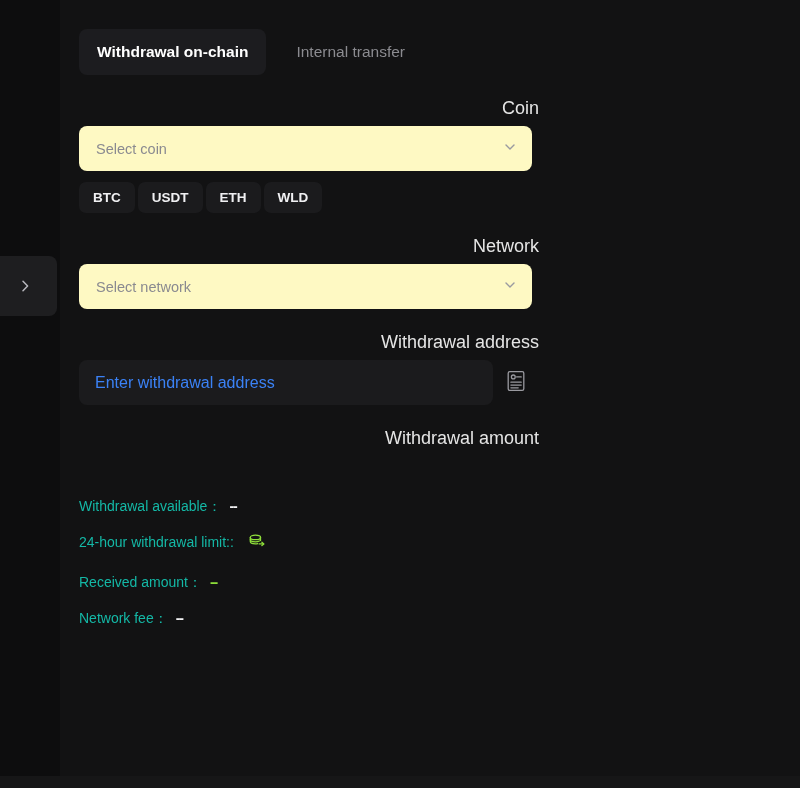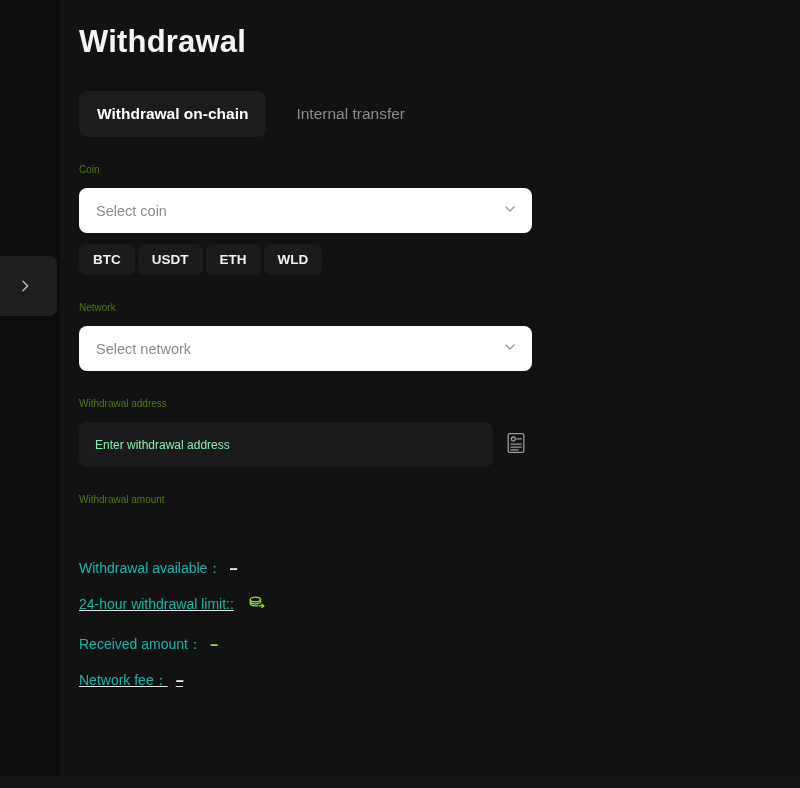--- a/index.html
+++ b/index.html
@@ -94,31 +94,32 @@
     white-space: nowrap;
   }
   .tab.active {
     background: #1c1c1f;
     color: #ffffff;
     font-weight: 700;
   }
 
   
   .field-label {
-    font-size: 10px;
+    font-size: 18px;
     line-height: 18px;
-    color: #4d7c0f;
+    color: #e5e5e5;
     margin-bottom: 9px;
+    text-align: right;
   }
   .block { margin-top: 24px; }
 
   .select-box {
     width: 453px;
     height: 45px;
-    background: #ffffff;
+    background: #fef9c3;
     border-radius: 8px;
     display: flex;
     align-items: center;
     padding: 0 14px 0 17px;
     cursor: pointer;
   }
   .select-box .placeholder {
     flex: 1;
     font-size: 14.5px;
     color: #8a8a90;
@@ -155,22 +156,22 @@
     width: 414px;
     height: 45px;
     background: #1b1b1d;
     border-radius: 8px;
     display: flex;
     align-items: center;
     padding: 0 16px;
     cursor: text;
   }
   .addr-input .placeholder {
-    font-size: 12px;
-    color: #86efac;
+    font-size: 16px;
+    color: #3b82f6;
   }
   .addr-book-btn {
     width: 28px;
     height: 28px;
     display: flex;
     align-items: center;
     justify-content: center;
     cursor: pointer;
   }
 
@@ -201,21 +202,21 @@
   .info-group-1 { margin-top: 48px; }
   .info-group-2 { margin-top: 18px; }
 
   .info-row {
     display: flex;
     align-items: center;
     font-size: 14px;
     line-height: 22px;
     margin-bottom: 14px;
   }
-  .info-row:last-child { margin-bottom: 0; text-decoration: underline; }
+  .info-row:last-child { margin-bottom: 0; }
   .info-key { color: #14b8a6; }
   .info-val {
     margin-left: 8px;
     font-weight: 700;
     color: #f2f2f4;
     letter-spacing: -.2px;
   }
   .info-val.dash { letter-spacing: -1px; }
   .info-val.green { color: #8ede3a; letter-spacing: -1px; }
   .limit-icon {
@@ -236,21 +237,20 @@
   <div id="sidebar-toggle">
     <span>
       <svg width="16" height="16" viewBox="0 0 16 16" fill="none">
         <path d="M6 3.2 L10.6 8 L6 12.8" stroke="#b9b9bf" stroke-width="1.5" stroke-linecap="round" stroke-linejoin="round"></path>
       </svg>
     </span>
   </div>
 
   <div class="form-wrap">
 
-    <div class="page-title">Withdrawal</div>
 
     <div class="tabs">
       <div class="tab active">
         <span>Withdrawal on-chain</span>
       </div>
       <div class="tab">
         <span>Internal transfer</span>
       </div>
     </div>
 

